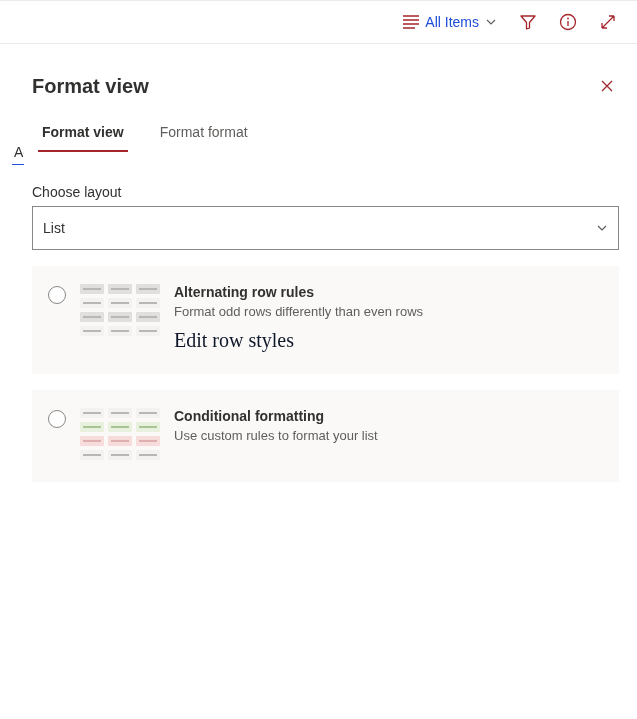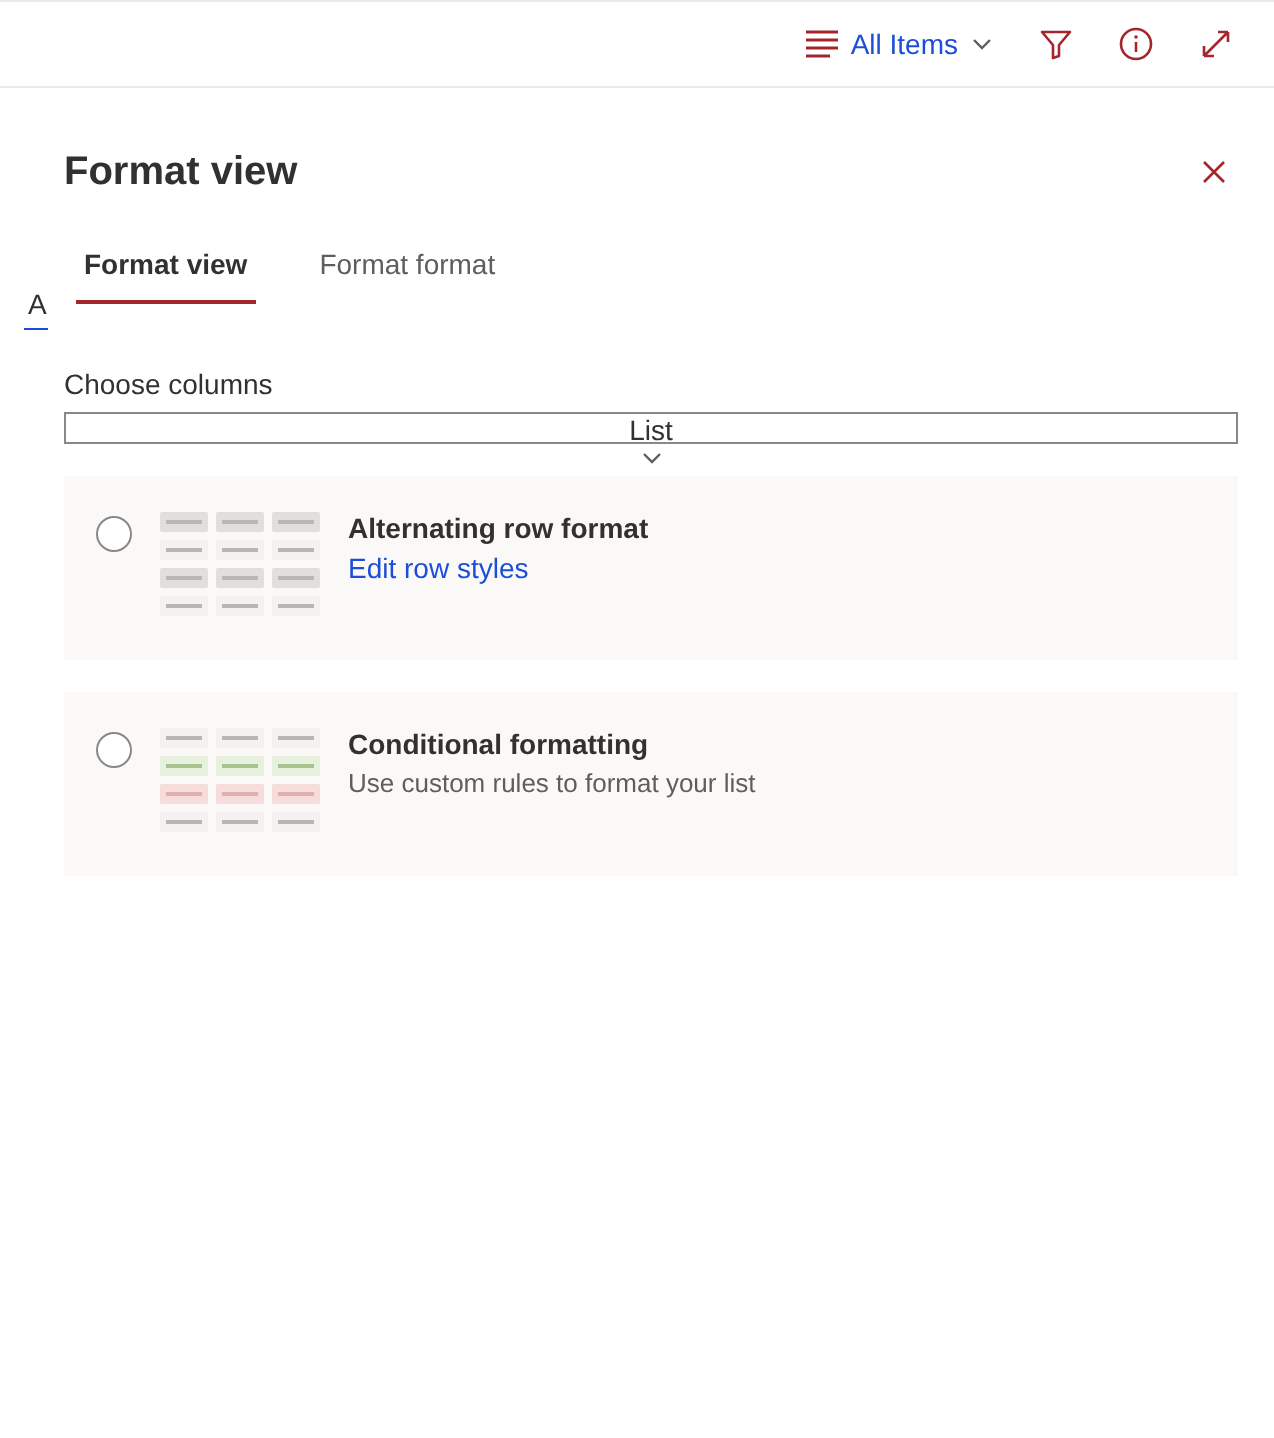--- a/index.html
+++ b/index.html
@@ -91,28 +91,27 @@
     border-bottom-color: #a4262c;
   }
   .section-label {
     padding: 32px 8px 6px 8px;
     font-size: 14px;
     color: #323130;
   }
   .dropdown {
     margin: 0 8px;
     border: 1px solid #8a8886;
-    height: 16px;
+    height: 44px;
     display: flex;
     align-items: center;
     justify-content: space-between;
     padding: 0 10px;
     cursor: pointer;
     background: #fff;
-    flex-direction: column;
   }
   .dropdown .chev { color: #605e5c; }
   .card {
     margin: 16px 8px 0 8px;
     background: #faf9f8;
     padding: 18px 16px 22px 16px;
     display: flex;
     gap: 14px;
   }
   .radio {
@@ -151,21 +150,21 @@
     background: #b9b7b5;
   }
   .thumb-row.light .thumb-cell { background: #f3f2f1; }
   .thumb-row.green .thumb-cell { background: #e8f1de; }
   .thumb-row.green .thumb-cell::after { background: #a8c490; }
   .thumb-row.pink .thumb-cell { background: #f7dcdc; }
   .thumb-row.pink .thumb-cell::after { background: #deb0b0; }
   .card-body { flex: 1; }
   .card-title { font-weight: 600; margin-bottom: 4px; }
   .card-desc { color: #605e5c; font-size: 13px; margin-bottom: 10px; }
-  .card-link { color: #1d4ed8; cursor: pointer; font-size: 14px; }
+  .card-link { color: #0f172a; cursor: pointer; font-size: 20px; font-family: Liberation Serif, serif; }
   .footer-link {
     position: absolute;
     left: 6px;
     bottom: 10px;
     padding: 6px 12px;
     color: #a4262c;
     border: 3px solid #d83bdb;
     cursor: pointer;
   }
   svg { display: block; }
@@ -228,21 +227,21 @@
 
   <div class="tabs">
     <div class="tab active">
       <span>Format view</span>
     </div>
     <div class="tab">
       <span>Format format</span>
     </div>
   </div>
 
-  <div class="section-label">Choose columns</div>
+  <div class="section-label">Choose layout</div>
   <div class="dropdown">
     <span>List</span>
     <span class="chev">
       <svg width="12" height="12" viewBox="0 0 12 12">
           <path d="M2 4l4 4 4-4" stroke="currentColor" stroke-width="1.2" fill="none"></path>
         </svg>
     </span>
   </div>
 
   <div class="card">
@@ -263,21 +262,22 @@
           <div class="thumb-cell"></div>
           <div class="thumb-cell"></div>
         </div>
       <div class="thumb-row light">
           <div class="thumb-cell"></div>
           <div class="thumb-cell"></div>
           <div class="thumb-cell"></div>
         </div>
     </div>
     <div class="card-body">
-      <div class="card-title">Alternating row format</div>
+      <div class="card-title">Alternating row rules</div>
+      <div class="card-desc">Format odd rows differently than even rows</div>
       <div class="card-link">Edit row styles</div>
     </div>
   </div>
 
   <div class="card">
     <div class="radio"></div>
     <div class="thumb">
       <div class="thumb-row light">
           <div class="thumb-cell"></div>
           <div class="thumb-cell"></div>

